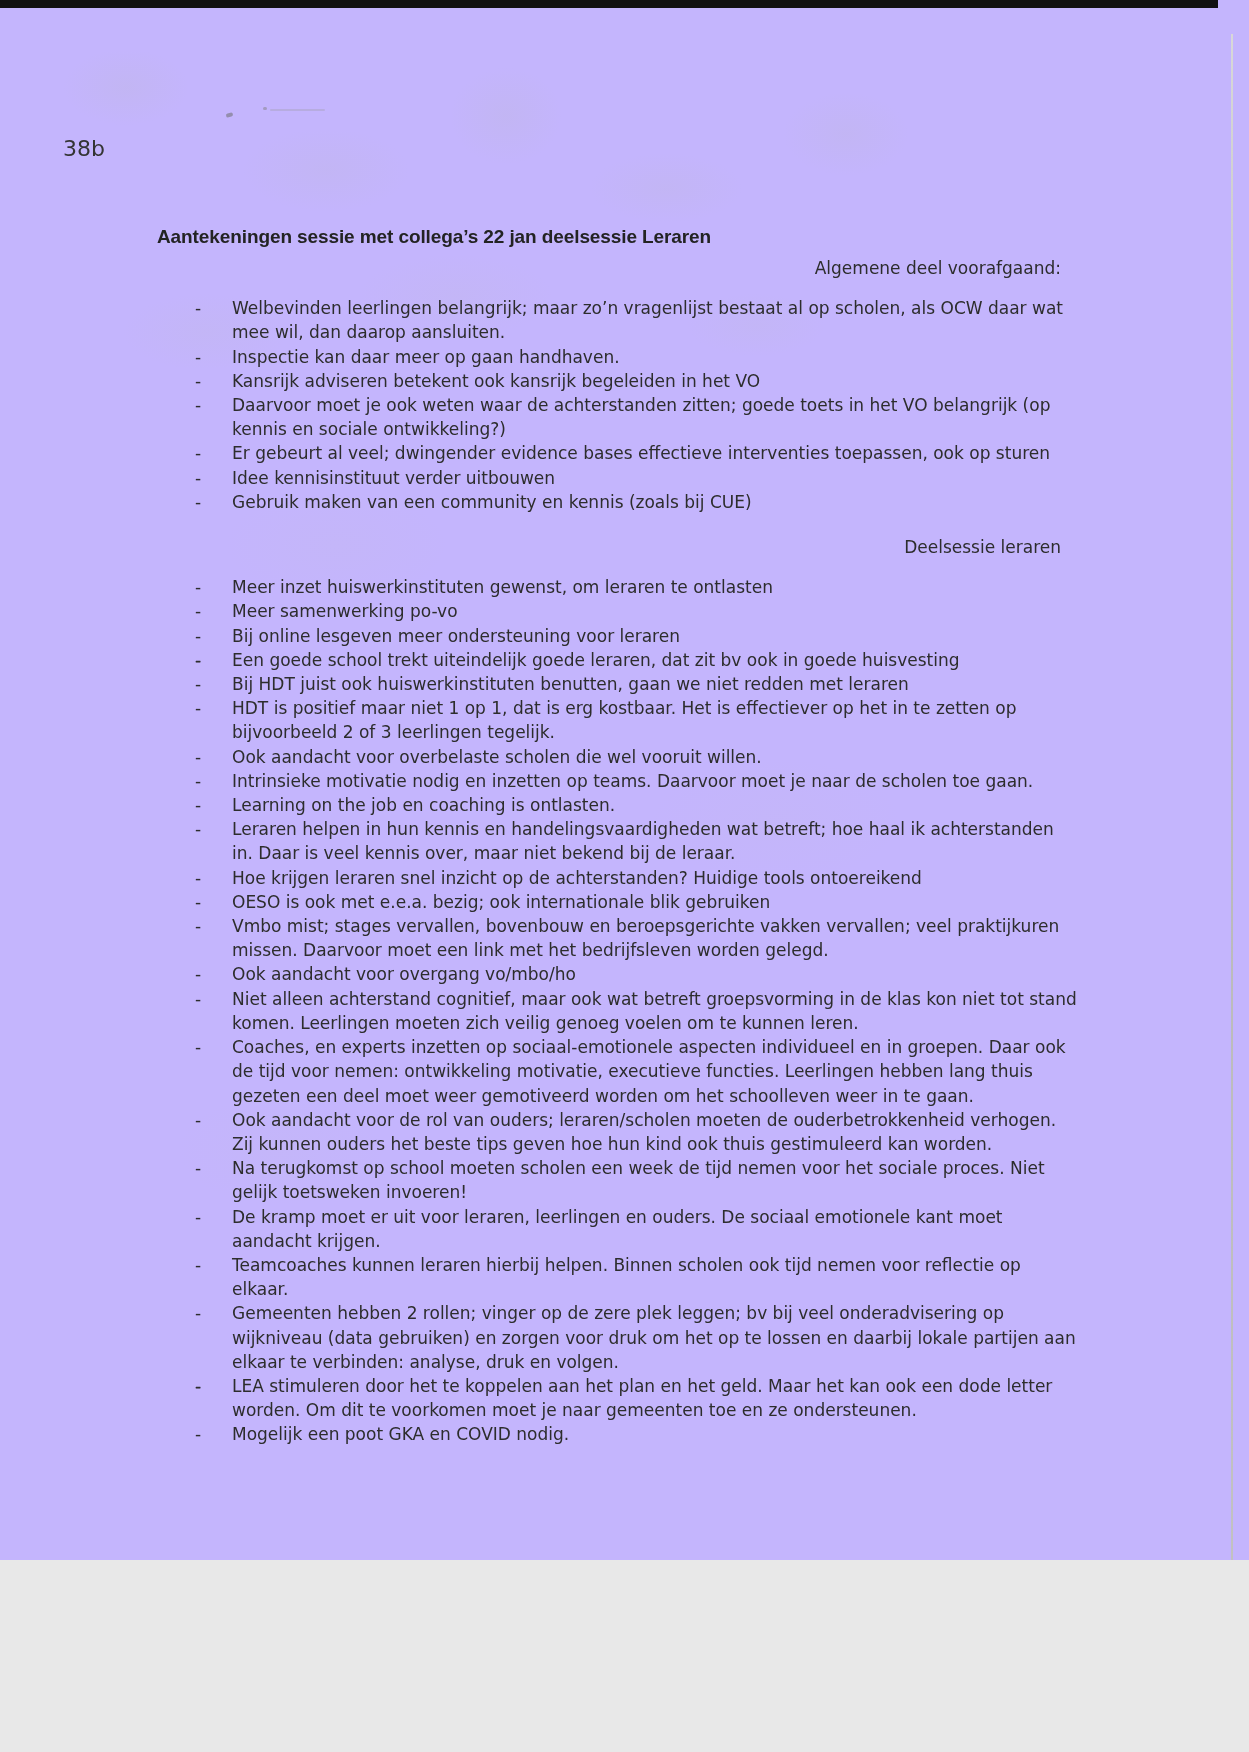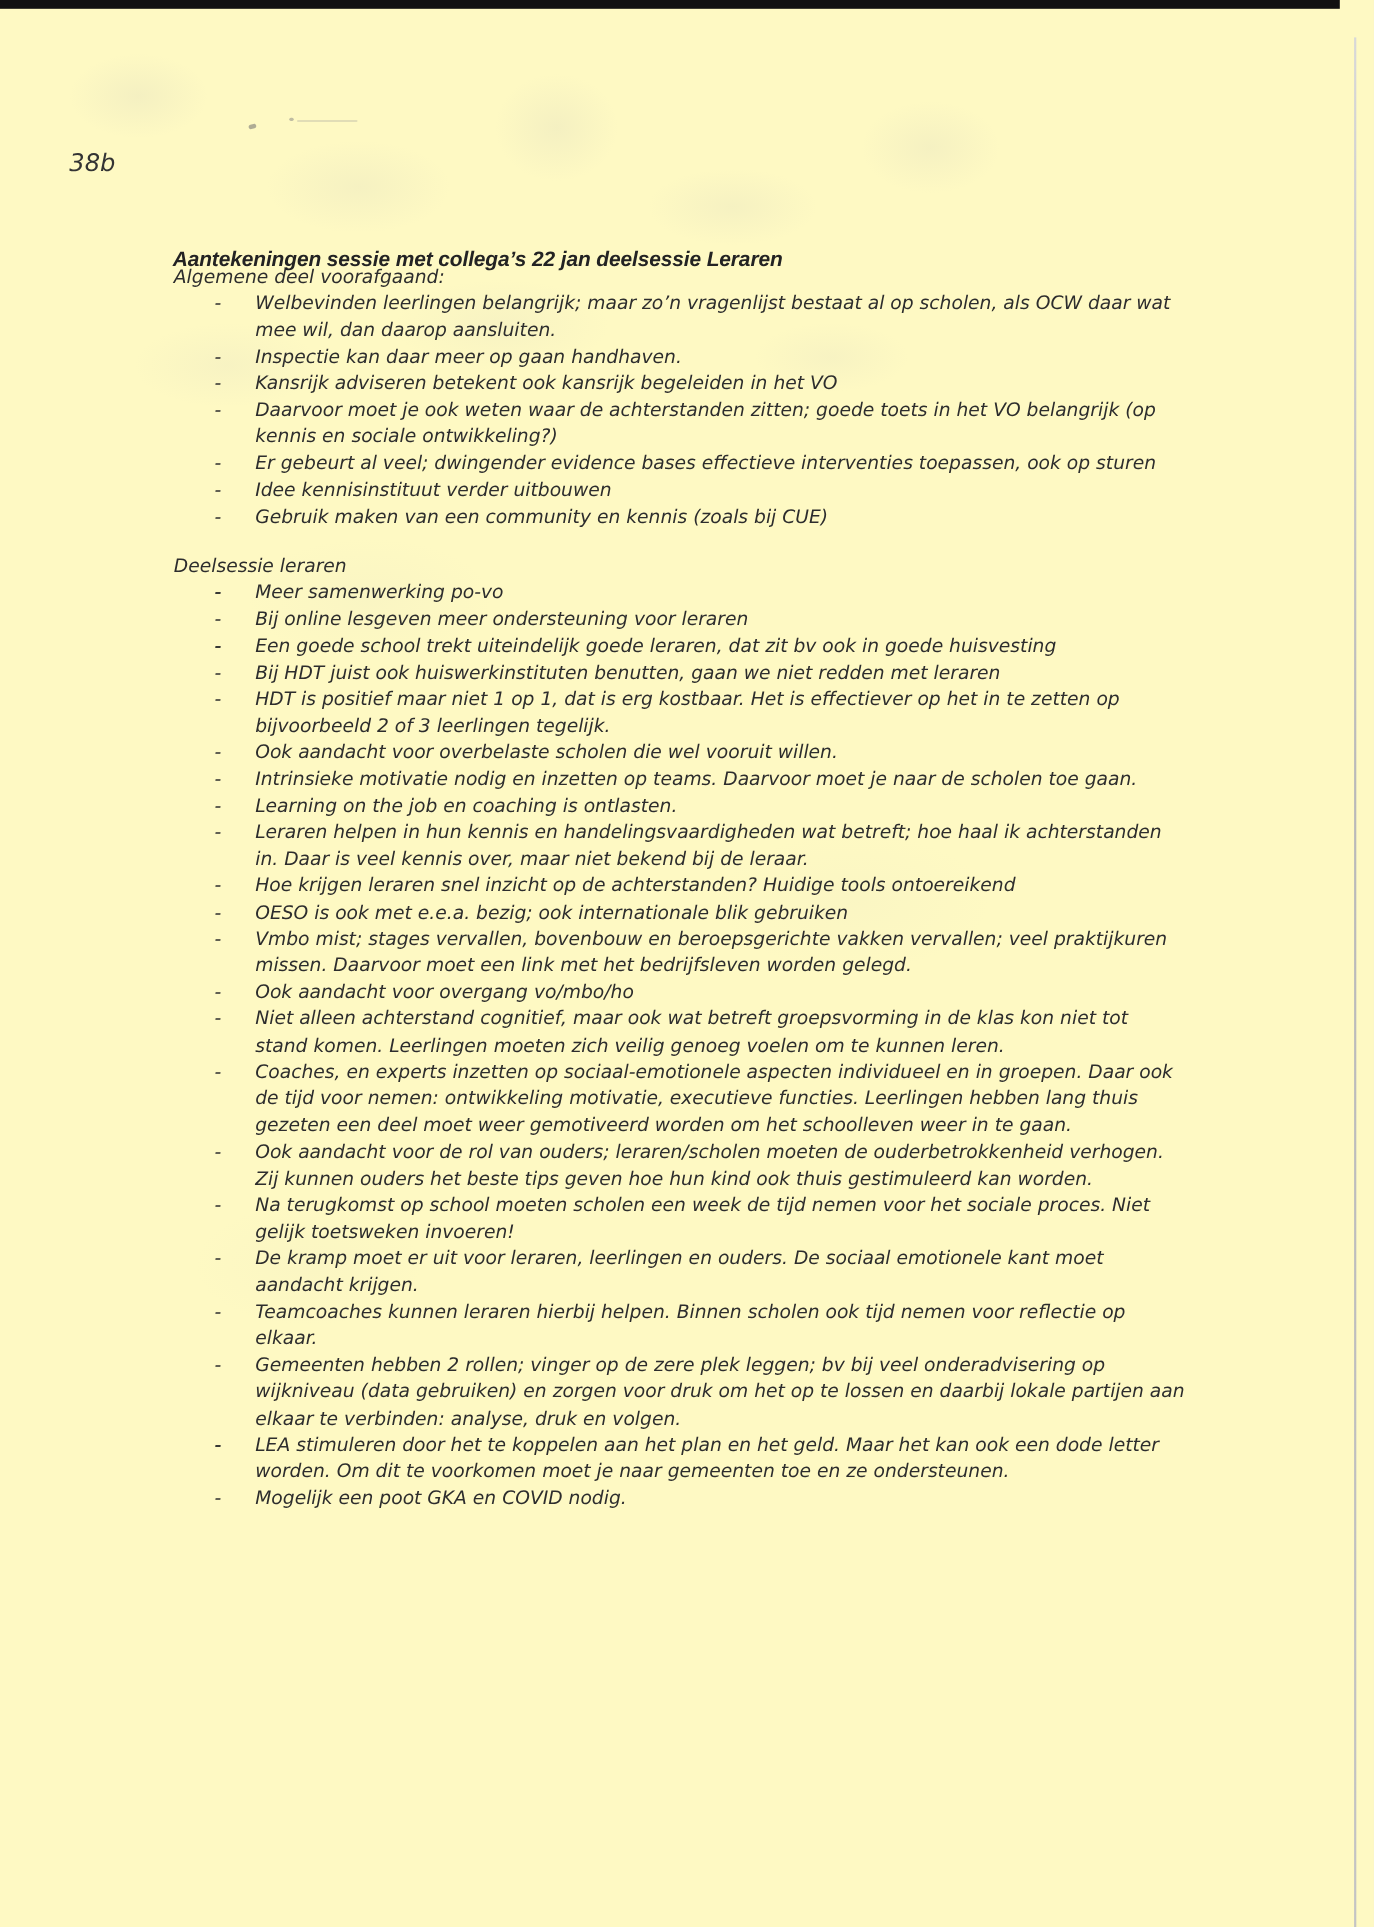--- a/index.html
+++ b/index.html
@@ -1,24 +1,23 @@
 <!DOCTYPE html>
 <html><head>
 <meta charset="utf-8">
 <style>
   html,body { margin:0; padding:0; }
   body { background:#e8e8e8; }
   .page {
     position:relative;
-    width:1249px; height:1752px;
-    background:#fef9c3;
+    width:1249px; height:1560px;
+    background:#c4b5fd;
     font-family:"DejaVu Sans", sans-serif;
     color:#2d2d2d;
     overflow:hidden;
-    font-style:italic;
   }
   
   .top-bar {
     position:absolute; top:0; left:0;
     width:1218px; height:8px;
     background:#111;
   }
   .edge-line {
     position:absolute; top:34px; left:1231px;
     width:2px; height:1718px;
@@ -63,23 +62,24 @@
     color:#232323; letter-spacing:-0.1px;
     white-space:nowrap;
   }
   .content {
     position:absolute; left:158px; top:240px;
     width:919px;
     font-size:17px; line-height:24.2px;
   }
   .section + .section { margin-top:21px; }
   .section-heading {
-    margin:0; padding:0;
+    margin:16px; padding:0;
     font-size:17px; line-height:24.2px; font-weight:normal;
     color:#2d2d2d;
+    text-align:right;
   }
   ul.bullet-list { margin:0; padding:0; list-style:none; }
   li.item { position:relative; padding-left:74px; margin:0; }
   li.item .dash { position:absolute; left:37px; top:0; }
 </style>
 </head>
 <body>
 
 <div class="page">
   <div class="scan-noise"></div>
@@ -103,21 +103,21 @@
           <li class="item"><span class="dash">-</span><span class="item-text">Daarvoor moet je ook weten waar de achterstanden zitten; goede toets in het VO belangrijk (op kennis en sociale ontwikkeling?)</span></li>
           <li class="item"><span class="dash">-</span><span class="item-text">Er gebeurt al veel; dwingender evidence bases effectieve interventies toepassen, ook op sturen</span></li>
           <li class="item"><span class="dash">-</span><span class="item-text">Idee kennisinstituut verder uitbouwen</span></li>
           <li class="item"><span class="dash">-</span><span class="item-text">Gebruik maken van een community en kennis (zoals bij CUE)</span></li>
         </ul>
   </section>
 
   <section class="section">
     <h2 class="section-heading">Deelsessie leraren</h2>
     <ul class="bullet-list">
-          <li class="item"><span class="dash">-</span></li>
+          <li class="item"><span class="dash">-</span><span class="item-text">Meer inzet huiswerkinstituten gewenst, om leraren te ontlasten</span></li>
           <li class="item"><span class="dash">-</span><span class="item-text">Meer samenwerking po-vo</span></li>
           <li class="item"><span class="dash">-</span><span class="item-text">Bij online lesgeven meer ondersteuning voor leraren</span></li>
           <li class="item"><span class="dash">-</span></li>
           <li class="item"><span class="dash">-</span><span class="item-text">Een goede school trekt uiteindelijk goede leraren, dat zit bv ook in goede huisvesting</span></li>
           <li class="item"><span class="dash">-</span><span class="item-text">Bij HDT juist ook huiswerkinstituten benutten, gaan we niet redden met leraren</span></li>
           <li class="item"><span class="dash">-</span><span class="item-text">HDT is positief maar niet 1 op 1, dat is erg kostbaar. Het is effectiever op het in te zetten op bijvoorbeeld 2 of 3 leerlingen tegelijk.</span></li>
           <li class="item"><span class="dash">-</span><span class="item-text">Ook aandacht voor overbelaste scholen die wel vooruit willen.</span></li>
           <li class="item"><span class="dash">-</span><span class="item-text">Intrinsieke motivatie nodig en inzetten op teams. Daarvoor moet je naar de scholen toe gaan.</span></li>
           <li class="item"><span class="dash">-</span><span class="item-text">Learning on the job en coaching is ontlasten.</span></li>
           <li class="item"><span class="dash">-</span><span class="item-text">Leraren helpen in hun kennis en handelingsvaardigheden wat betreft; hoe haal ik achterstanden in. Daar is veel kennis over, maar niet bekend bij de leraar.</span></li>

